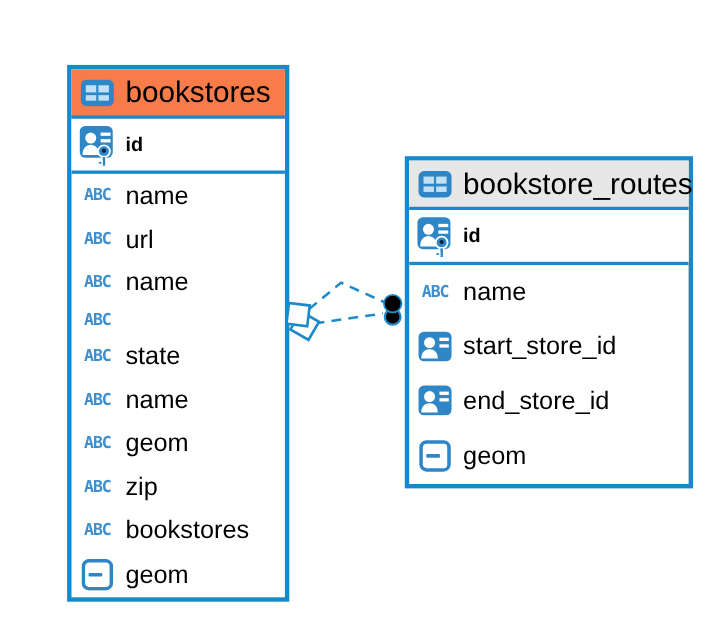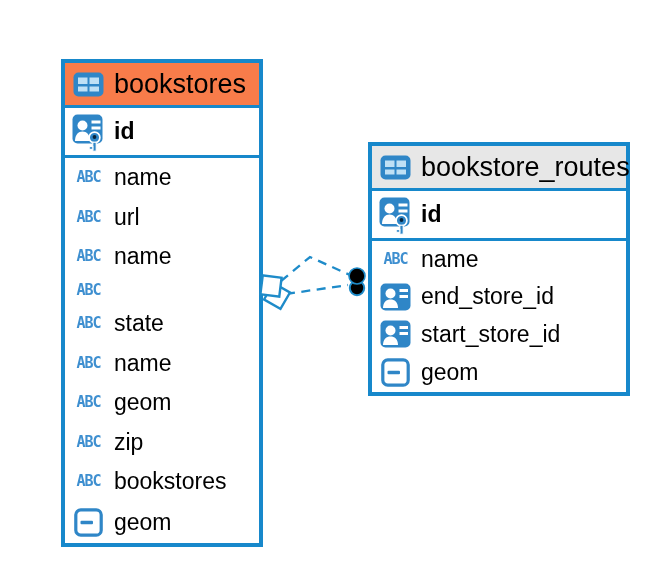--- a/index.html
+++ b/index.html
@@ -13,40 +13,40 @@
   }
   .entity-table {
     position:absolute;
     box-sizing:border-box;
     background:#fff;
     border:4px solid #1788CB;
     display:flex;
     flex-direction:column;
   }
   .table-bookstores { left:61px; top:59px; width:202px; height:488px; }
-  .table-bookstore-routes { left:368px; top:142px; width:262px; height:254px; }
+  .table-bookstore-routes { left:368px; top:142px; width:262px; height:302px; }
 
   .table-header {
     display:flex; align-items:center; gap:9px;
     padding:0 7px;
     height:42px; flex:0 0 42px;
     border-bottom:3px solid #1788CB;
     font-size:27px;
     box-sizing:content-box;
   }
   .hdr-orange { background:#F87C4A; }
   .hdr-gray   { background:#E7E7E7; }
 
   .pk-row {
     display:flex; align-items:center; gap:9px;
     padding:0 7px;
     height:47px; flex:0 0 47px;
     border-bottom:3px solid #1788CB;
     font-weight:700;
-    font-size:23px;
+    font-size:18px;
     background:#fff;
   }
   .cols {
     flex:1 1 auto;
     display:flex;
     flex-direction:column;
     padding:0 7px;
     text-align:right;
   }
   .col-row {
@@ -216,33 +216,33 @@
         <div class="col-row">
           <span class="icon-box">
             <svg width="31" height="28" viewBox="0 0 31 28">
       <rect x="0.5" y="0.5" width="30" height="27" rx="5" fill="#2F86C7"></rect>
       <circle cx="10.5" cy="10.5" r="5" fill="#fff"></circle>
       <path d="M3 25 c0 -6 3.5 -8.5 7.5 -8.5 s7.5 2.5 7.5 8.5 z" fill="#fff"></path>
       <rect x="19.5" y="6" width="8.5" height="3" fill="#fff"></rect>
       <rect x="19.5" y="12" width="8.5" height="3" fill="#fff"></rect>
     </svg>
           </span>
-          <span class="col-label">end_store_id</span>
+          <span class="col-label">start_store_id</span>
         </div>
         <div class="col-row">
           <span class="icon-box">
             <svg width="31" height="28" viewBox="0 0 31 28">
       <rect x="0.5" y="0.5" width="30" height="27" rx="5" fill="#2F86C7"></rect>
       <circle cx="10.5" cy="10.5" r="5" fill="#fff"></circle>
       <path d="M3 25 c0 -6 3.5 -8.5 7.5 -8.5 s7.5 2.5 7.5 8.5 z" fill="#fff"></path>
       <rect x="19.5" y="6" width="8.5" height="3" fill="#fff"></rect>
       <rect x="19.5" y="12" width="8.5" height="3" fill="#fff"></rect>
     </svg>
           </span>
-          <span class="col-label">start_store_id</span>
+          <span class="col-label">end_store_id</span>
         </div>
         <div class="col-row">
           <span class="icon-box">
             <svg width="29" height="29" viewBox="0 0 29 29">
       <rect x="1.8" y="1.8" width="25.4" height="25.4" rx="5" fill="#fff" stroke="#2F86C7" stroke-width="3.2"></rect>
       <rect x="6.5" y="12.8" width="12.5" height="3.4" rx="1" fill="#2F86C7"></rect>
     </svg>
           </span>
           <span class="col-label">geom</span>
         </div>

